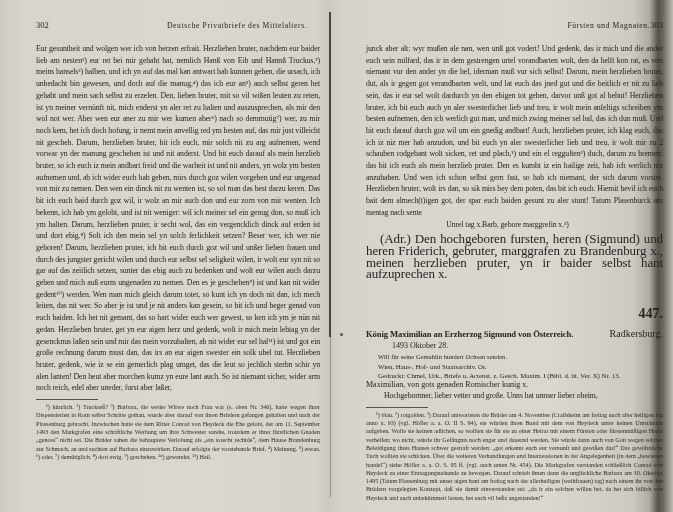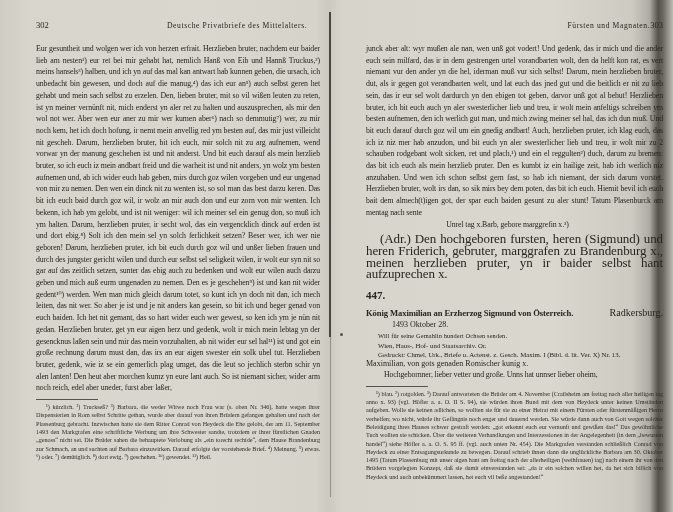--- a/index.html
+++ b/index.html
@@ -22,21 +22,21 @@
   .runhead .title{flex:1;text-align:right;letter-spacing:.6px;font-size:7.6px;}
 
   .bodytext{
     margin-top:13px;text-align:justify;
     font-size:7.8px;line-height:11.7px;letter-spacing:-0.1px;
     text-justify:inter-word;
   }
   .sigrow{display:flex;justify-content:center;font-size:7.8px;line-height:11.7px;letter-spacing:-0.1px;padding-right:14px;}
   .adr{margin-top:3px;text-align:justify;text-indent:14px;font-size:13px;line-height:11.7px;letter-spacing:-0.1px;}
 
-  .letterno{margin-top:9px;text-align:left;font-size:11px;font-weight:bold;}
+  .letterno{margin-top:26px;text-align:right;font-size:14px;font-weight:bold;}
   .headingrow{display:flex;justify-content:space-between;align-items:baseline;margin-top:6px;}
   .headingrow .head{font-weight:bold;font-size:8.6px;letter-spacing:-0.1px;}
   .headingrow .place{font-size:10px;}
   .dateline{margin-top:2px;padding-left:26px;font-size:8px;}
   .regest{margin-top:3px;padding-left:12px;font-size:6.4px;line-height:8.6px;letter-spacing:.1px;}
   .srcline{padding-left:12px;font-size:6.8px;line-height:9.2px;}
   .salutation{margin-top:0;text-align:left;font-size:8px;}
   .opening{margin-top:1px;text-indent:18px;text-align:justify;font-size:7.8px;line-height:11.7px;letter-spacing:-0.1px;}
 
   .fnrule{margin-top:5px;width:62px;border-top:1px solid #57534c;height:0;}

